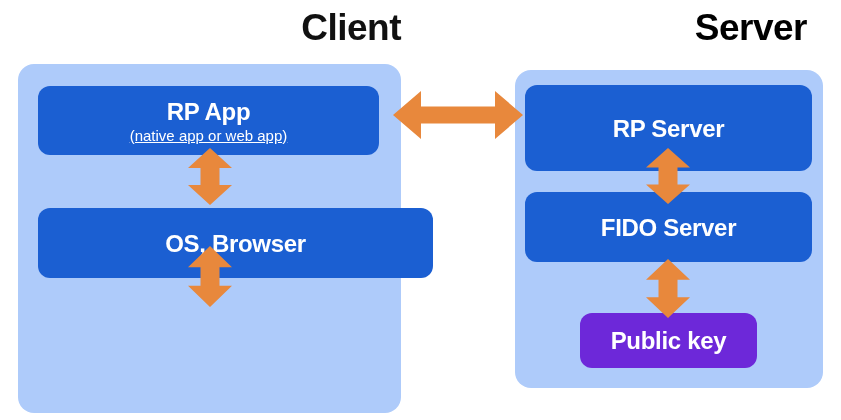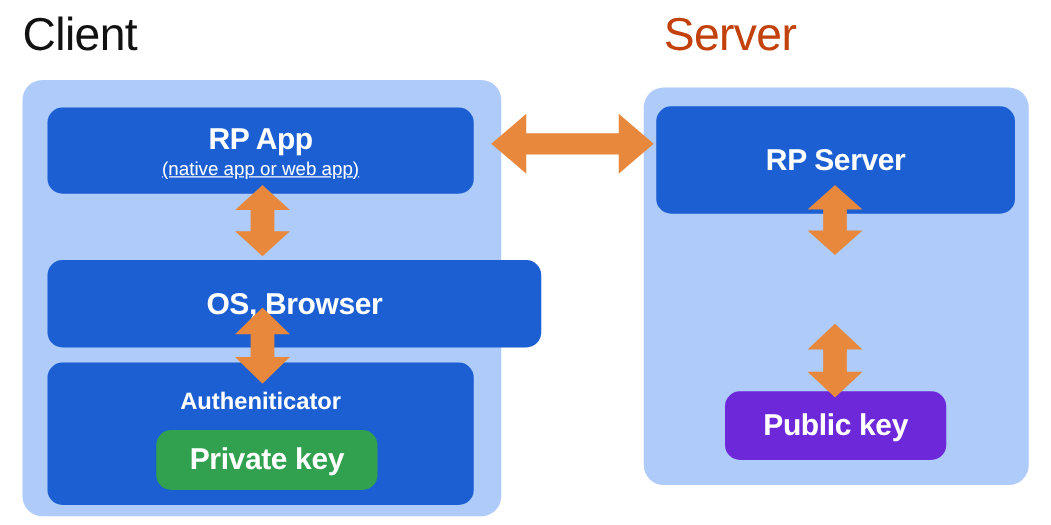--- a/index.html
+++ b/index.html
@@ -7,23 +7,23 @@
     position: relative;
     width: 841px;
     height: 420px;
     overflow: hidden;
     font-family: "Liberation Sans", sans-serif;
   }
   .heading {
     position: absolute;
     top: 6px;
     font-size: 37px;
-    font-weight: 400;
+    font-weight: 700;
     letter-spacing: -0.5px;
-    text-align: left;
+    text-align: right;
     line-height: 44px;
   }
   .panel {
     position: absolute;
     border-radius: 16px;
   }
   .node {
     position: absolute;
     border-radius: 12px;
     color: #ffffff;
@@ -68,46 +68,43 @@
   }
   .arrow { position: absolute; }
   .arrow svg { display: block; width: 100%; height: 100%; }
 </style>
 </head>
 <body>
 
 <div class="canvas" style="background: rgb(255, 255, 255);">
 
   <div class="heading" style="left: 18px; width: 383px; color: rgb(17, 17, 17);">Client</div>
-  <div class="heading" style="left: 531px; width: 308px; color: #c2410c;">Server</div>
+  <div class="heading" style="left: 499px; width: 308px; color: #000000;">Server</div>
 
   <div class="panel" style="left: 18px; top: 64px; width: 383px; height: 349px; background: rgb(174, 203, 250);"></div>
 
   <div class="panel" style="left: 515px; top: 70px; width: 308px; height: 318px; background: rgb(174, 203, 250);"></div>
 
   <div class="node" style="left: 38px; top: 86px; width: 341px; height: 69px; background: rgb(27, 95, 210);">
     <div class="node-title">RP App</div>
     <div class="node-subtitle">(native app or web app)</div>
   </div>
 
   <div class="node" style="left: 38px; top: 208px; width: 395px; height: 70px; background: rgb(27, 95, 210);">
     <div class="node-title">OS, Browser</div>
   </div>
 
-  <div class="node top-align" style="left: 38px; top: 290px; width: 341px; height: 114px; background: rgb(27, 95, 210);">
-    <div class="node-title-sm">Autheniticator</div>
-    <div class="keybox" style="left: 87px; top: 54px; width: 177px; height: 48px; background: rgb(49, 160, 79);">
-      <span>Private key</span>
-    </div>
-  </div>
 
   <div class="node" style="left: 525px; top: 85px; width: 287px; height: 86px; background: rgb(27, 95, 210);">
     <div class="node-title">RP Server</div>
   </div>
 
+  <div class="node" style="left: 525px; top: 192px; width: 287px; height: 70px; background: rgb(27, 95, 210);">
+    <div class="node-title">FIDO Server</div>
+  </div>
 
   <div class="keybox" style="left: 580px; top: 313px; width: 177px; height: 55px; background: #6d28d9;">
     <span>Public key</span>
   </div>
 
   <div class="arrow" style="left:393px; top:89px; width:130px; height:52px;">
     <svg viewBox="0 0 130 52" preserveAspectRatio="none">
       <path d="M0 26 L28 2 L28 17.5 L102 17.5 L102 2 L130 26 L102 50 L102 34.5 L28 34.5 L28 50 Z" fill="#E8883C"></path>
     </svg>
   </div>

